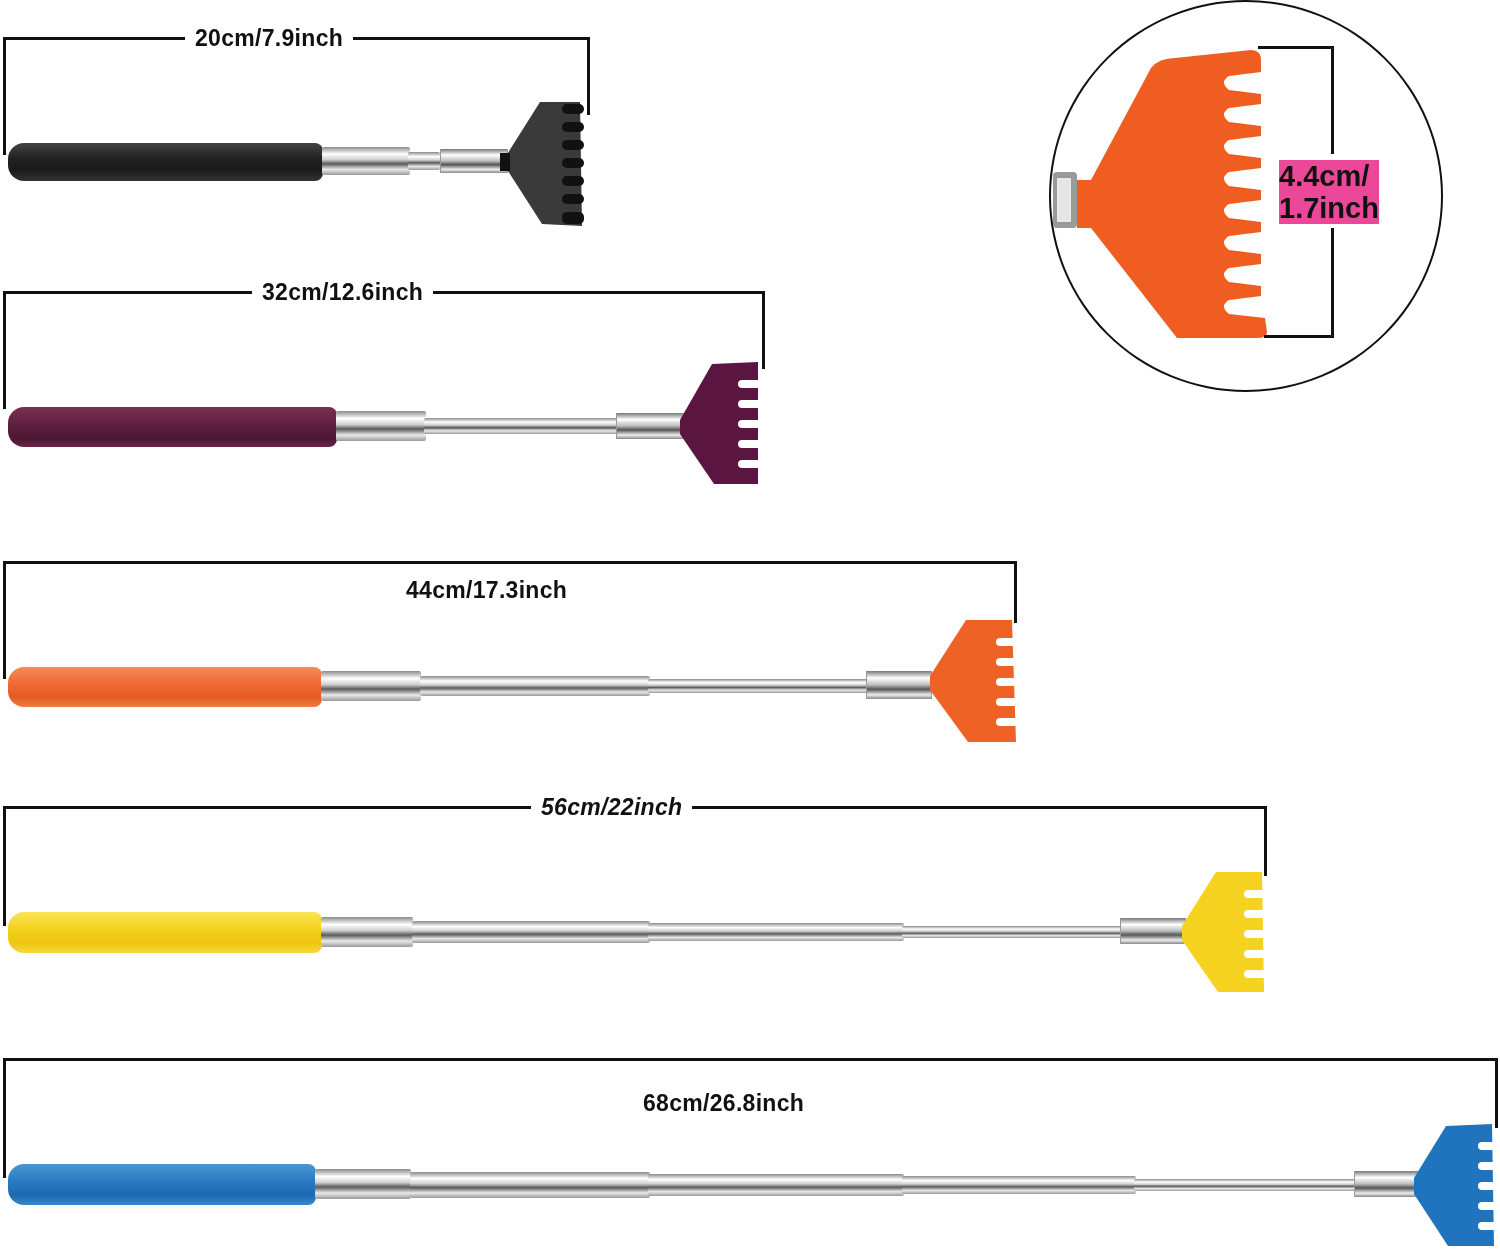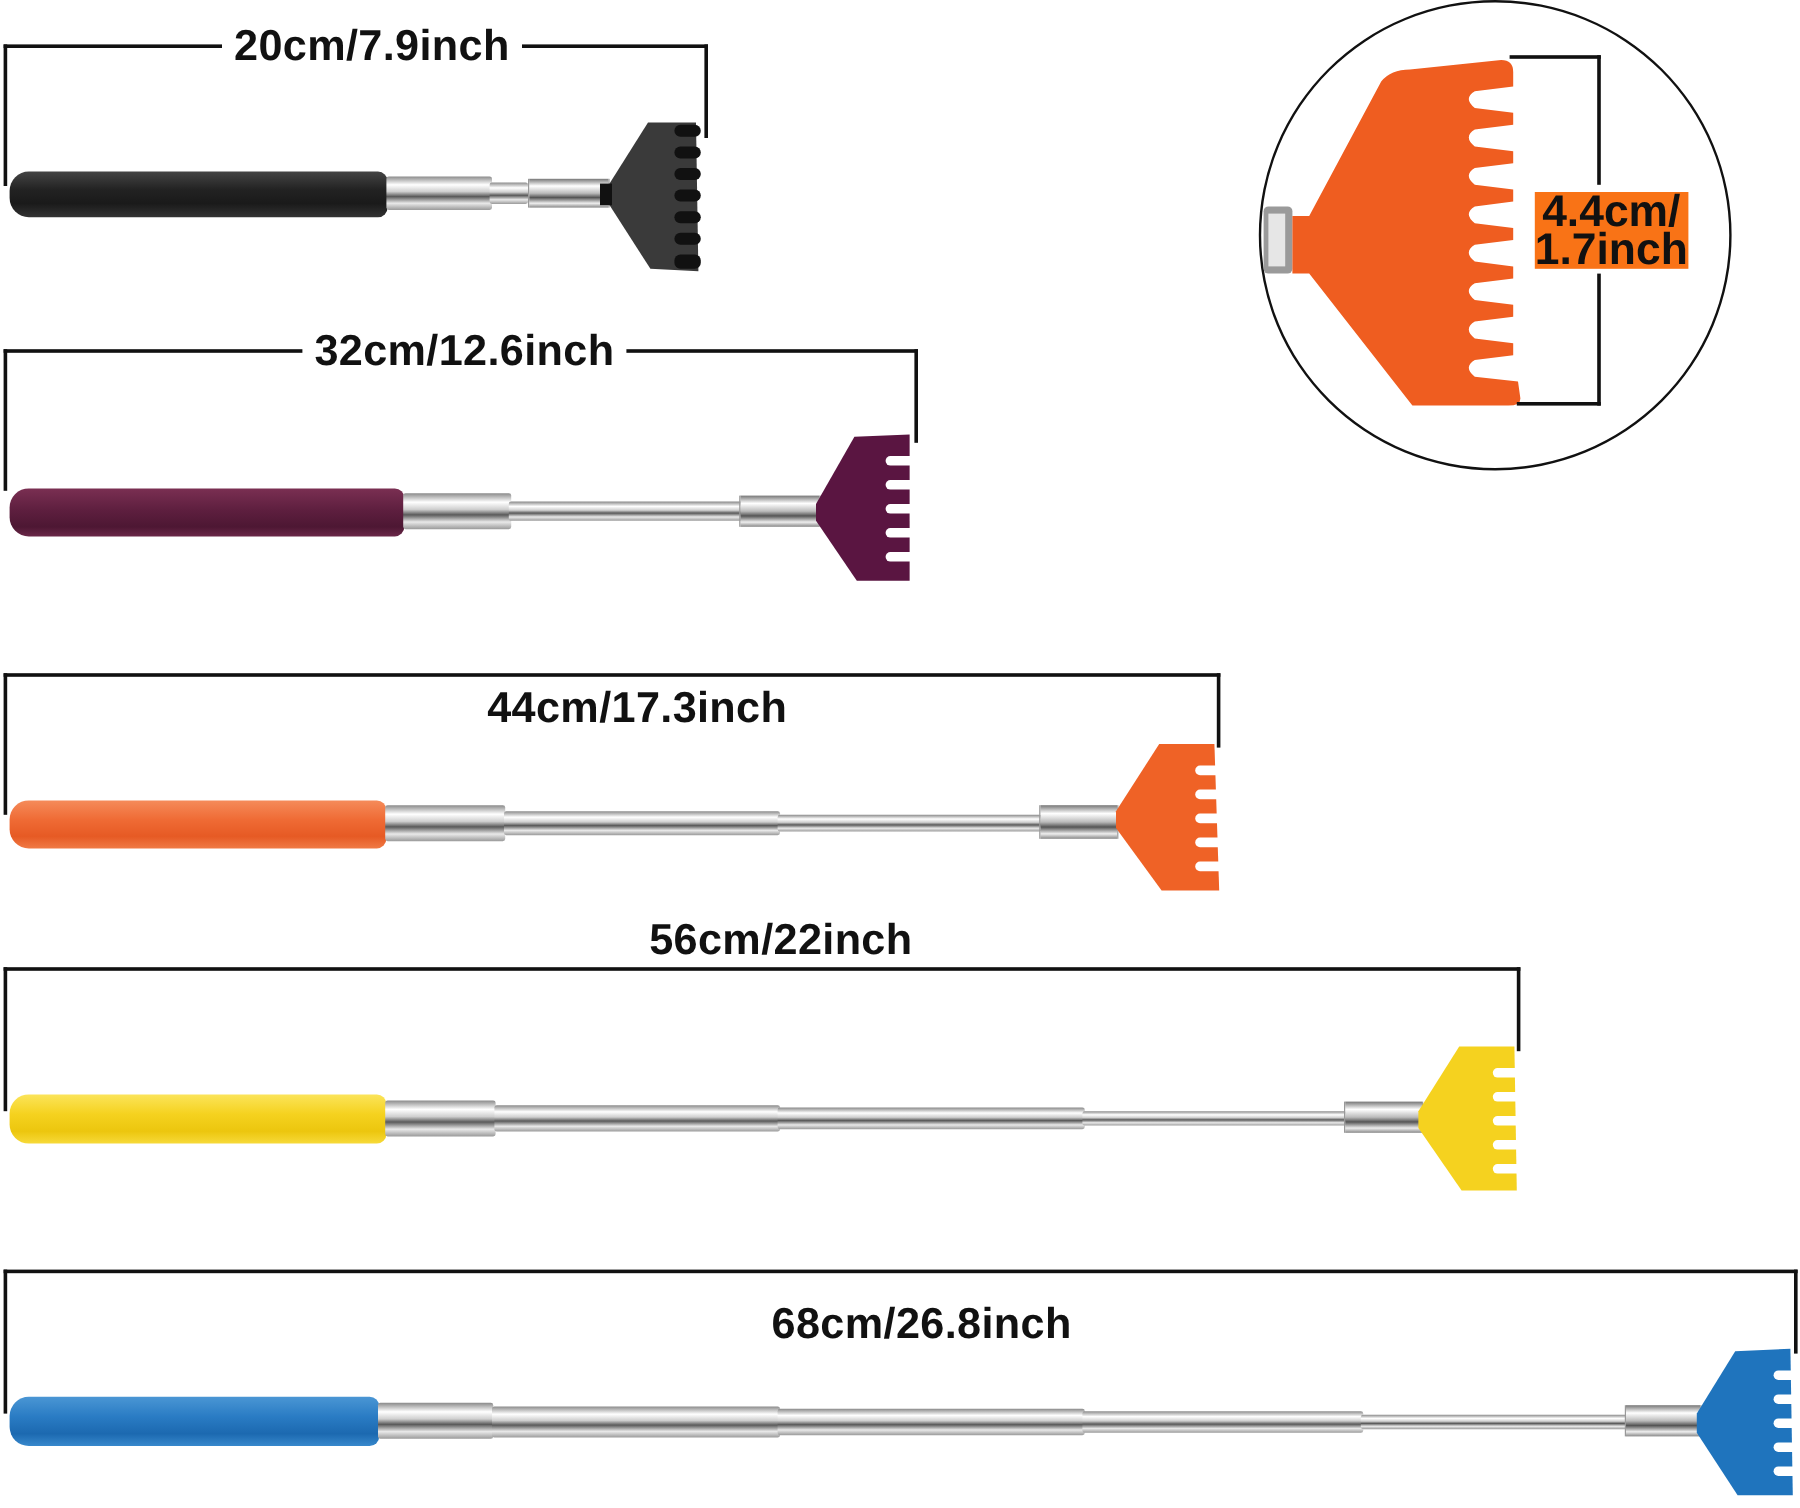--- a/index.html
+++ b/index.html
@@ -1,25 +1,25 @@
 <!DOCTYPE html>
 <html><head>
 <meta charset="utf-8">
 <style>
   html,body{margin:0;padding:0;background:#fff;}
   body{width:1500px;height:1257px;position:relative;overflow:hidden;font-family:"Liberation Sans","DejaVu Sans",sans-serif;}
   .dim-line{position:absolute;background:#111;}
-  .dim-label{position:absolute;font-weight:bold;font-size:36px;color:#111;background:#fff;padding:0 10px;line-height:34px;white-space:nowrap;letter-spacing:0.3px;}
+  .dim-label{position:absolute;font-weight:bold;font-size:23px;color:#111;background:#fff;padding:0 10px;line-height:34px;white-space:nowrap;letter-spacing:0.3px;}
   .handle{position:absolute;border-radius:16px 8px 8px 16px;}
   .handle::before{content:"";position:absolute;left:-8px;top:50%;transform:translateY(-50%);width:0;height:0;border-top:12px solid transparent;border-bottom:12px solid transparent;}
   .tube{position:absolute;background:linear-gradient(to bottom,#8a8a8a 0%,#ffffff 25%,#cfcfcf 45%,#5a5a5a 60%,#e9e9e9 80%,#9a9a9a 100%);border-radius:2px;}
   .collar{position:absolute;background:linear-gradient(to bottom,#777 0%,#fff 25%,#bbb 50%,#555 65%,#eee 85%,#888 100%);border-left:1px solid #999;border-right:1px solid #999;}
   .rake{position:absolute;}
   .circle{position:absolute;border:2px solid #111;border-radius:50%;background:#fff;}
-  .circle-label{position:absolute;font-weight:bold;font-size:37px;color:#111;background:#f97316;line-height:32px;text-align:center;}
+  .circle-label{position:absolute;font-weight:bold;font-size:29px;color:#111;background:#ec4899;line-height:32px;text-align:left;}
 </style>
 </head>
 <body>
 
 <div>
   <div class="dim-line" style="left:3px;top:37px;width:587px;height:3px;"></div>
   <div class="dim-line" style="left:3px;top:37px;width:3px;height:118px;"></div>
   <div class="dim-line" style="left:587px;top:37px;width:3px;height:78px;"></div>
   <div class="dim-label" style="left:185px;top:21px;">20cm/7.9inch</div>
 
@@ -84,21 +84,21 @@
         <rect x="70" y="80" width="24" height="8" rx="4"></rect>
       <rect x="70" y="100" width="24" height="8" rx="4"></rect>
     </g>
   </svg>
 </div>
 
 <div>
   <div class="dim-line" style="left:3px;top:806px;width:1264px;height:3px;"></div>
   <div class="dim-line" style="left:3px;top:806px;width:3px;height:120px;"></div>
   <div class="dim-line" style="left:1264px;top:806px;width:3px;height:70px;"></div>
-  <div class="dim-label" style="left:531px;top:766px;">56cm/22inch</div>
+  <div class="dim-label" style="left:531px;top:790px;font-style:italic;">56cm/22inch</div>
 
   <div class="handle" style="left:8px;top:912px;width:314px;height:41px;background:linear-gradient(to bottom,#fbe45a,#f5d21f 40%,#ecc60e 75%,#f7da3a);"></div>
   <div class="tube" style="left:321px;top:917px;width:92px;height:30px;"></div>
   <div class="tube" style="left:412px;top:921px;width:238px;height:22px;"></div>
   <div class="tube" style="left:648px;top:923px;width:256px;height:18px;"></div>
   <div class="tube" style="left:902px;top:926px;width:220px;height:12px;"></div>
   <div class="collar" style="left:1120px;top:918px;width:64px;height:26px;"></div>
   <svg class="rake" style="left:1180px;top:870px;" width="90" height="126" viewBox="0 0 90 126">
     <path d="M2 56 L36 2 L82 2 L84 122 L38 122 L2 70 Z" fill="#f5d21f"></path>
     <g fill="#fff">

